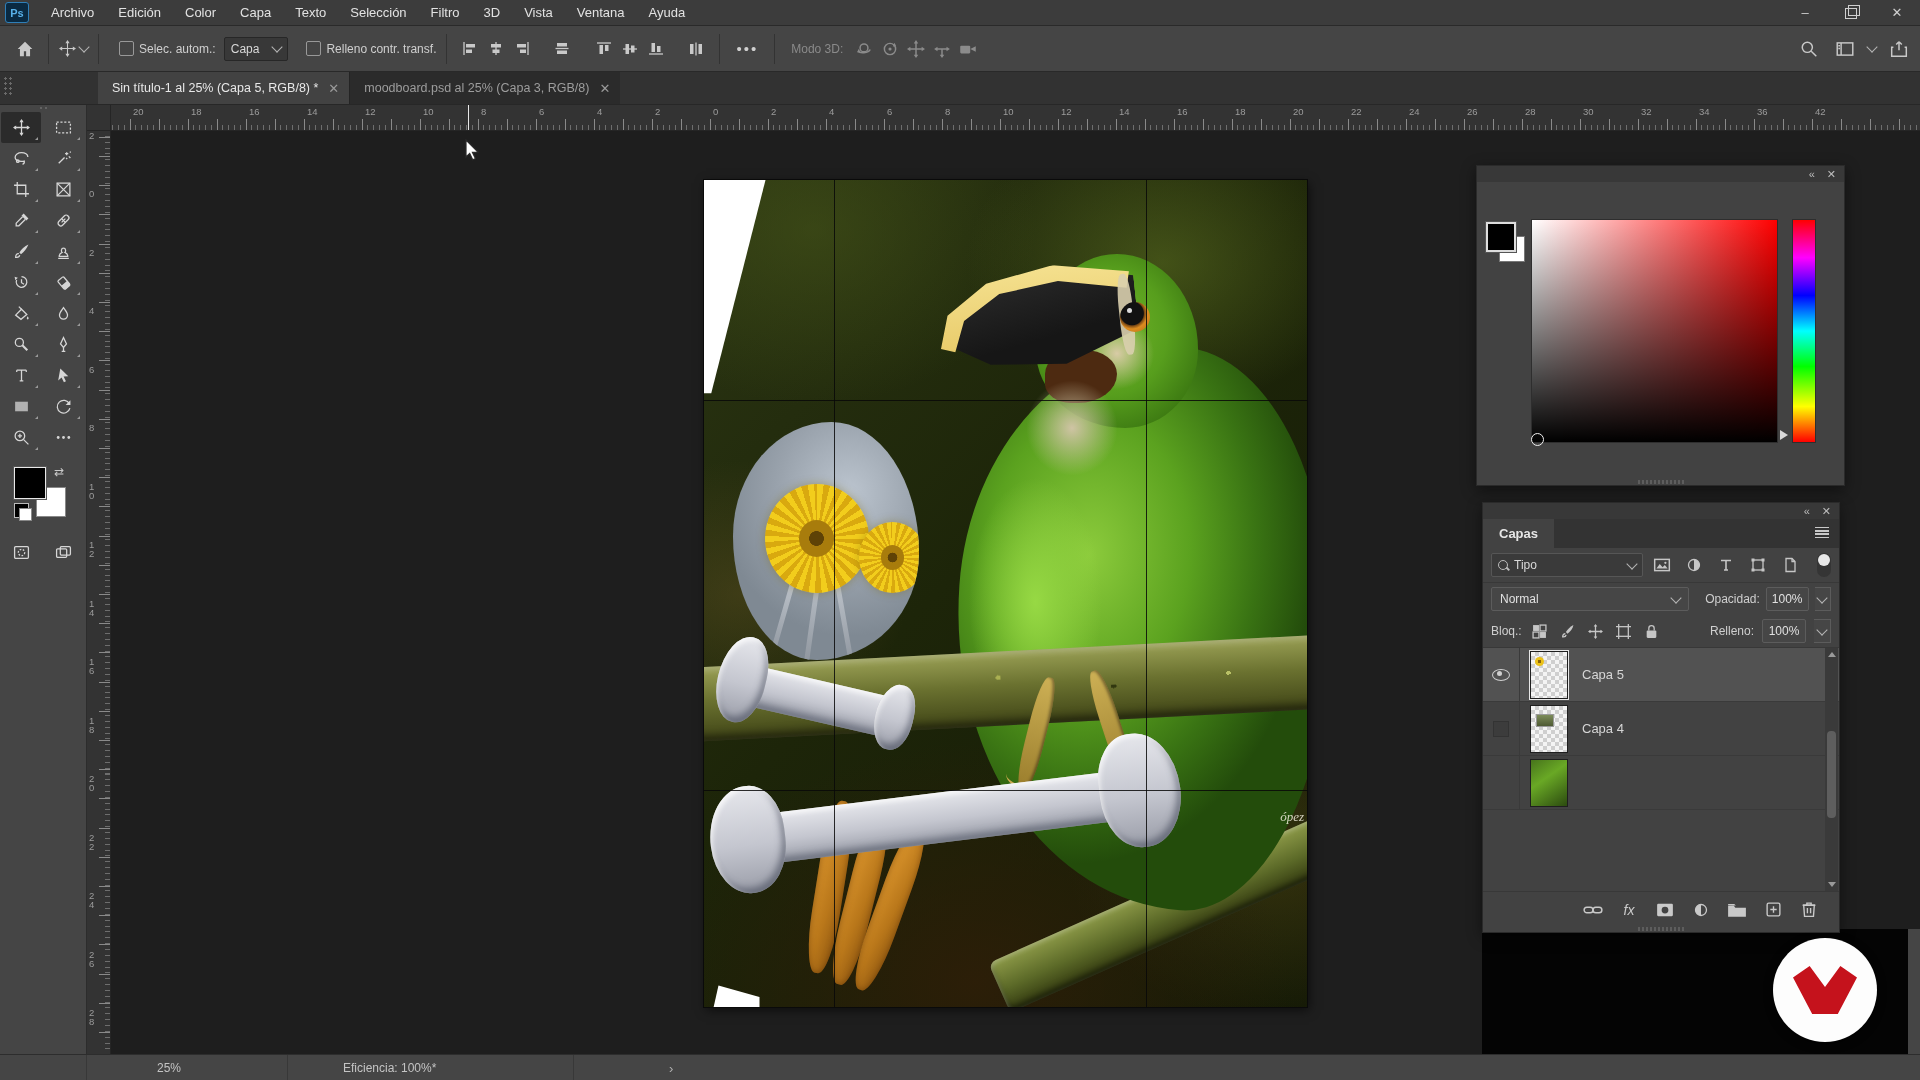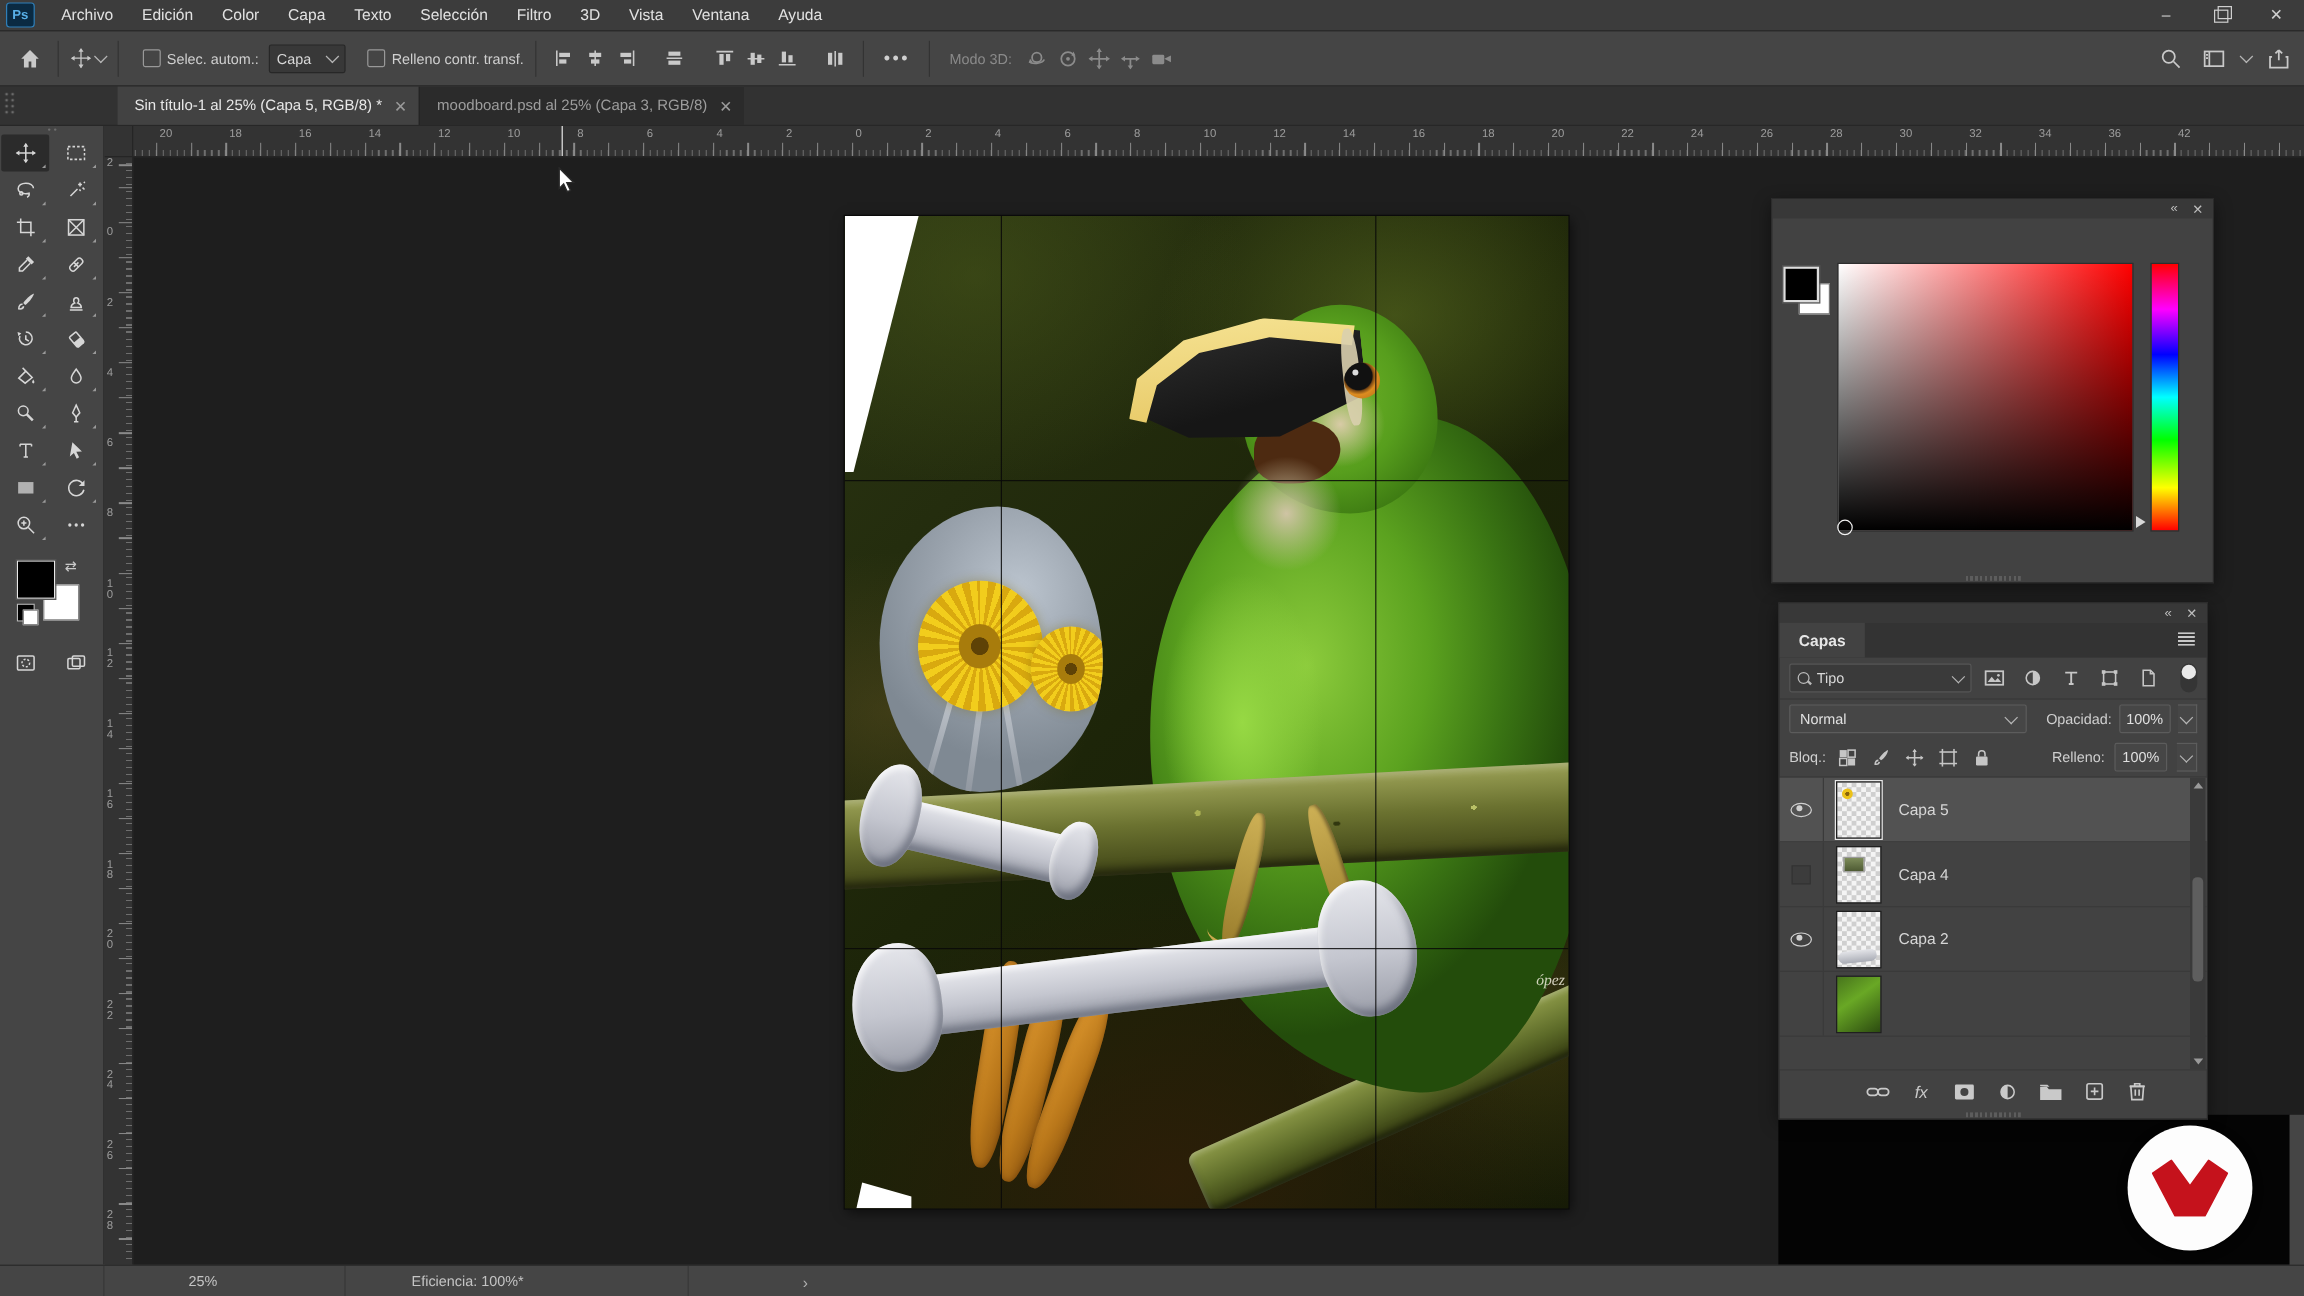--- a/index.html
+++ b/index.html
@@ -255,21 +255,21 @@
   .smart-badge{position:absolute;right:-1px;bottom:-1px;width:13px;height:13px;background:#e9e9e9;
     border:1px solid #555;}
   .smart-badge:before{content:'';position:absolute;left:2px;top:2px;width:6px;height:6px;border:1.5px solid #444;}
   .layer-name{margin-left:4px;}
   .lp-scroll{position:absolute;right:1px;top:0;width:13px;height:100%;background:#3a3a3a;}
   .lp-scroll .thumb-bar{position:absolute;left:2px;top:34%;width:9px;height:36%;background:#5e5e5e;border-radius:4px;}
   .scroll-arrow{position:absolute;left:3px;width:0;height:0;border-left:4px solid transparent;border-right:4px solid transparent;}
   .sa-up{top:4px;border-bottom:5px solid #9a9a9a;}
   .sa-down{bottom:4px;border-top:5px solid #9a9a9a;}
   .lp-footer{height:35px;border-top:1px solid #383838;display:flex;align-items:center;gap:12px;
-    padding-left:70px;}
+    padding-left:98px;}
   .ft-ico{display:inline-flex;width:24px;height:24px;align-items:center;justify-content:center;color:#c9c9c9;}
   .ft-ico svg{stroke:#c9c9c9;fill:none;stroke-width:1.3;}
   .ft-ico svg .f{fill:#c9c9c9;stroke:none;}
   .fx-text{font-style:italic;font-size:14px;color:#c9c9c9;}
 
   
   .black-region{position:absolute;left:1482px;top:929px;width:426px;height:125px;background:#040404;z-index:18;}
   .right-strip{position:absolute;left:1908px;top:929px;width:12px;height:125px;background:#454545;z-index:18;}
   .logo-circle{position:absolute;left:1773px;top:938px;width:104px;height:104px;border-radius:50%;
     background:#fdfdfd;z-index:25;box-shadow:0 2px 8px rgba(0,0,0,.6);}
@@ -867,27 +867,20 @@
           <span class="layer-name">Capa 5</span>
         </div>
         <div class="layer-row">
           <div class="eye-cell">
             <span class="eye-empty"></span>
           </div>
           <div class="thumb thumb-photo"></div>
           <span class="layer-name">Capa 4</span>
         </div>
         <div class="layer-row">
-          <div class="eye-cell">
-            <span class="eye"></span>
-          </div>
-          <div class="thumb thumb-bones"></div>
-          <span class="layer-name">Capa 2</span>
-        </div>
-        <div class="layer-row">
           <div class="eye-cell"></div>
           <div class="thumb thumb-bird"></div>
         </div>
         <div class="lp-scroll">
         <span class="scroll-arrow sa-up"></span>
         <span class="thumb-bar"></span>
         <span class="scroll-arrow sa-down"></span>
       </div>
     </div>
     <div class="lp-footer">

